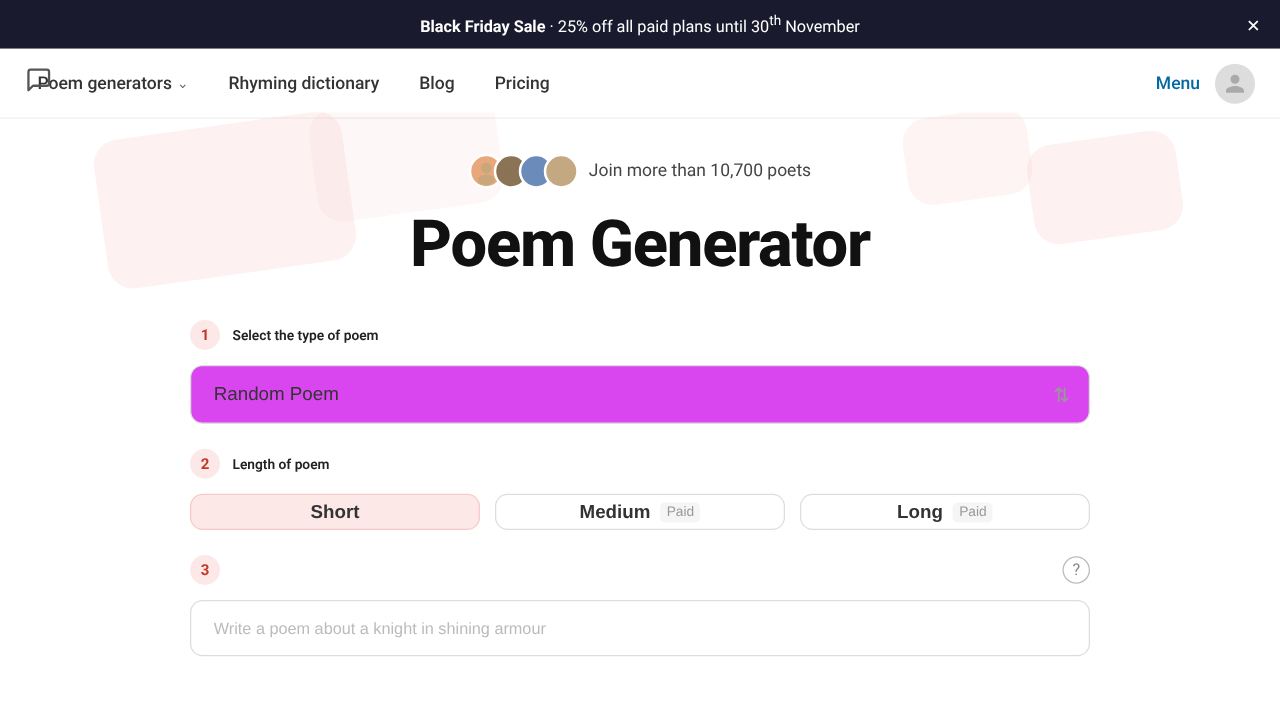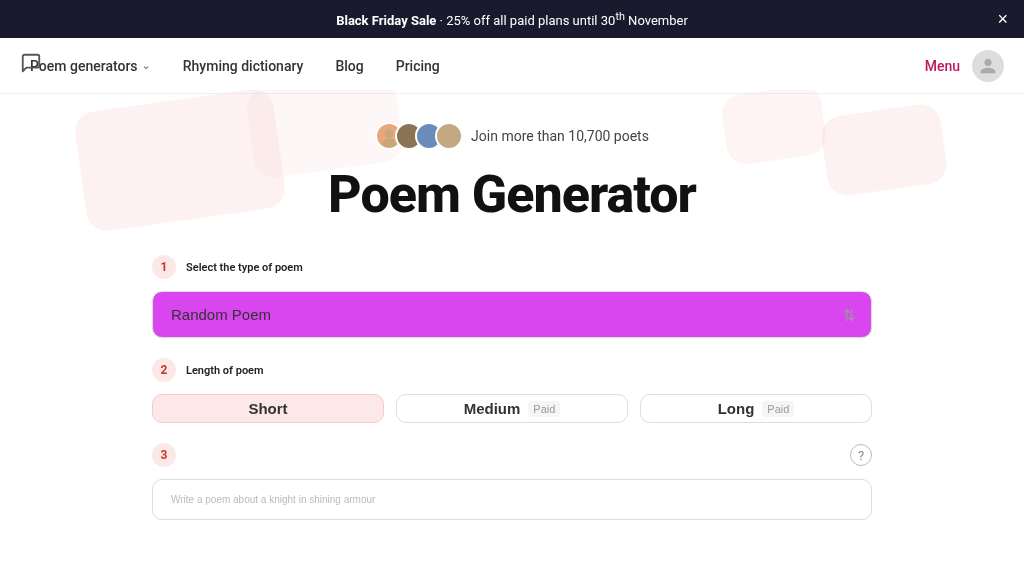--- a/index.html
+++ b/index.html
@@ -76,21 +76,21 @@
     .navbar-right {
       position: absolute;
       right: 20px;
       display: flex;
       align-items: center;
       gap: 12px;
     }
     .menu-label {
       font-size: 14px;
       font-weight: 500;
-      color: #be185d;
+      color: #0369a1;
       cursor: pointer;
     }
     .avatar-icon {
       width: 32px;
       height: 32px;
       border-radius: 50%;
       background: #ddd;
       display: flex;
       align-items: center;
       justify-content: center;
@@ -292,21 +292,21 @@
       display: flex;
       align-items: center;
       justify-content: center;
       cursor: pointer;
     }
     .describe-input {
       width: 100%;
       padding: 14px 18px;
       border: 1px solid #ddd;
       border-radius: 10px;
-      font-size: 10px;
+      font-size: 13px;
       color: #888;
       outline: none;
       background: #fff;
     }
     .describe-input::placeholder { color: #bbb; }
   </style>
 </head>
 <body>
 
 <div class="banner">

